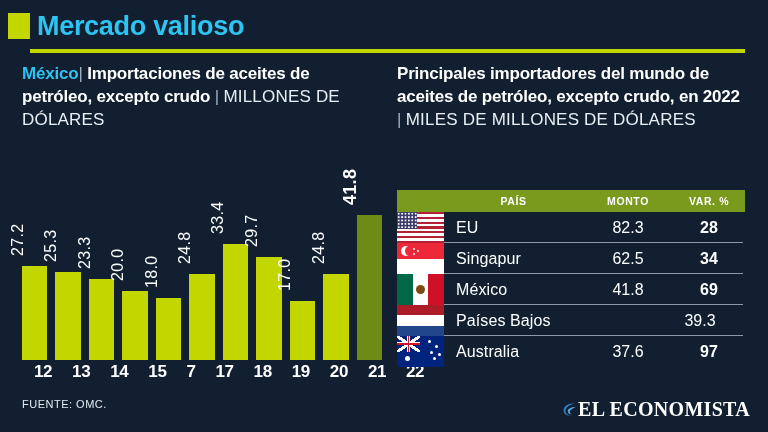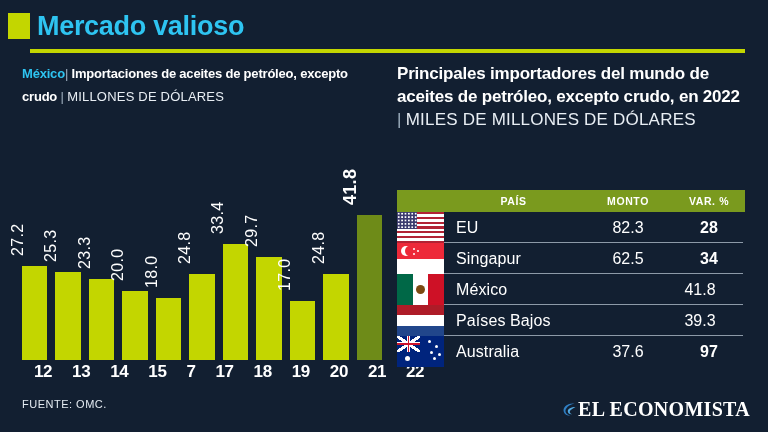--- a/index.html
+++ b/index.html
@@ -28,21 +28,21 @@
     letter-spacing: -0.3px; line-height: 36px;
   }
   #header-rule {
     position: absolute; left: 30px; top: 49px;
     width: 715px; height: 4px; background: #c3d600;
   }
 
   
   #left-panel { position: absolute; left: 22px; top: 62px; width: 360px; }
   .subtitle {
-    font-size: 13px; line-height: 23px; color: #ffffff;
+    font-size: 17px; line-height: 23px; color: #ffffff;
     font-weight: bold; letter-spacing: -0.2px;
   }
   .subtitle .hl { color: #2ec4f1; }
   .subtitle .sep { color: #9fb0c0; font-weight: normal; }
   .subtitle .light { font-weight: normal; color: #e8eef4; letter-spacing: 0.2px; }
 
   
   #chart-area {
     position: absolute; left: 22px; top: 160px;
     width: 360px; height: 200px;
@@ -333,20 +333,21 @@
           <div class="flag flag-mx">
             <div class="band g"></div>
             <div class="band w">
               <div class="emblem"></div>
             </div>
             <div class="band r"></div>
           </div>
         </div>
         <div class="cell-country">México</div>
         <div class="cell-amount">41.8</div>
+        <div class="cell-var">69</div>
         <div class="row-sep"></div>
       </div>
       <div class="trow">
         <div class="cell-flag">
           <div class="flag flag-nl">
             <div class="band r"></div>
             <div class="band w"></div>
             <div class="band b"></div>
           </div>
         </div>

